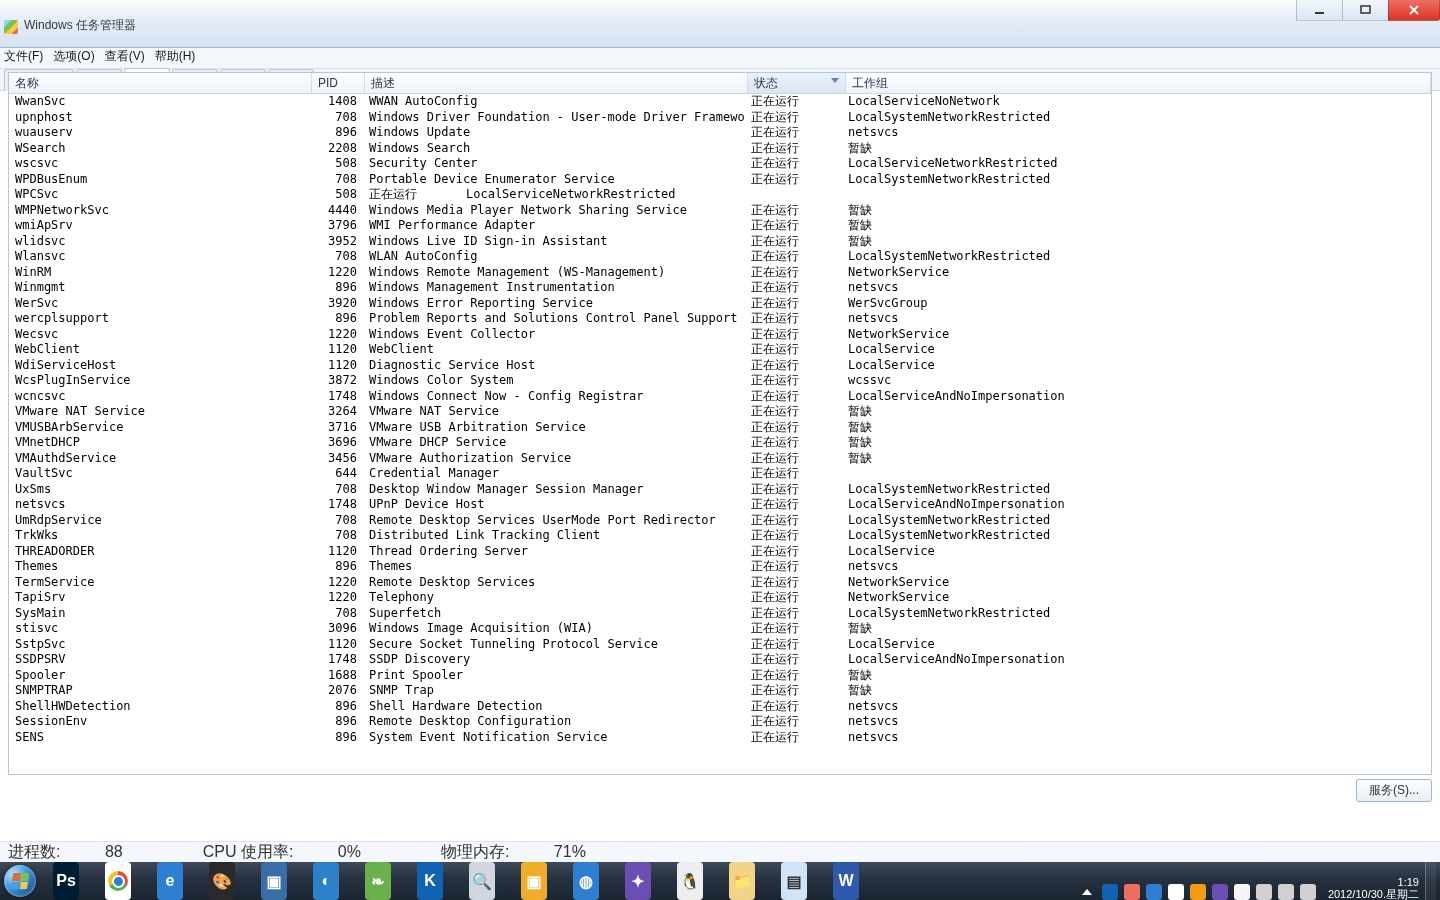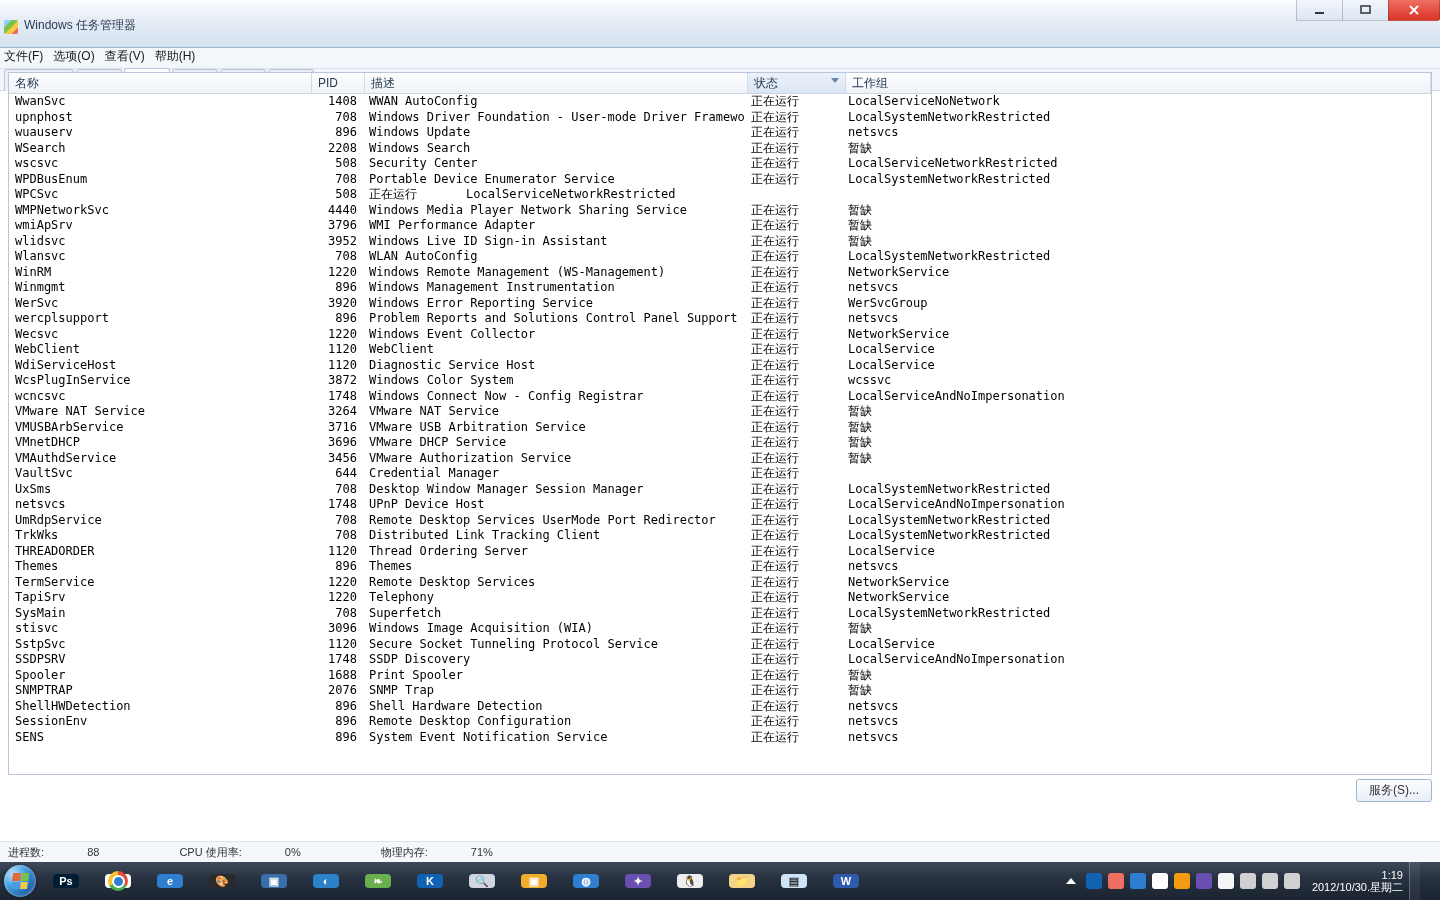--- a/index.html
+++ b/index.html
@@ -30,34 +30,34 @@
 .c-desc{width:370px;flex:0 0 370px}
 .c-status{width:85px;flex:0 0 85px}
 .c-group{width:420px;flex:0 0 420px}
 .grid-header .c-name{width:290px;flex:0 0 290px}
 .grid-header .c-pid{width:40px;flex:0 0 40px}
 .grid-header .c-desc{width:370px;flex:0 0 370px}
 .grid-header .c-status{width:85px;flex:0 0 85px}
 .grid-header .c-group{flex:1}
 .btnrow{height:30px;display:flex;align-items:center;justify-content:flex-end}
 .btn{border:1px solid #9fb6cf;background:linear-gradient(#fdfdfe,#e8eef7);padding:2px 12px;border-radius:3px;color:#333}
-.statusbar{position:absolute;left:0;right:0;bottom:38px;height:20px;background:#f4f7fb;border-top:1px solid #d9e2ef;display:flex;align-items:center;padding:0 8px;color:#333;font-size:11px}
+.statusbar{position:absolute;left:0;right:0;bottom:38px;height:20px;background:#f4f7fb;border-top:1px solid #d9e2ef;display:flex;align-items:center;padding:0 8px;color:#333;font-size:16px}
 .statusbar span{margin-right:40px}
 .taskbar{position:absolute;left:0;right:0;bottom:0;height:38px;background:linear-gradient(#3e4a5b,#26303f 45%,#1b2531);display:flex;align-items:center}
 .start-orb{width:40px;height:38px;display:flex;align-items:center;justify-content:center}
 .start-orb .orb{width:32px;height:32px;border-radius:50%;background:radial-gradient(circle at 30% 30%,#bfe6ff,#3a9be0 40%,#1b5fa3 70%);box-shadow:inset 0 0 4px rgba(255,255,255,.6),0 0 3px rgba(0,0,0,.5);display:flex;align-items:center;justify-content:center}
 .start-orb .flag{width:16px;height:16px;display:grid;grid-template-columns:1fr 1fr;grid-template-rows:1fr 1fr;gap:1px;transform:skewX(-8deg)}
 .start-orb .flag span:nth-child(1){background:#e06a3b}
 .start-orb .flag span:nth-child(2){background:#7cc24a}
 .start-orb .flag span:nth-child(3){background:#4a9be0}
 .start-orb .flag span:nth-child(4){background:#f7c846}
 .tb-icons{display:flex;align-items:center;height:100%}
 .tb-icon{width:50px;height:34px;margin:0 1px;display:flex;align-items:center;justify-content:center;border-radius:3px}
-.tb-icon .i{width:26px;height:14px;border-radius:4px;display:flex;align-items:center;justify-content:center;color:#fff;font-weight:bold;font-size:11px}
-.tray{margin-left:auto;display:flex;align-items:center;height:100%;padding-right:20px}
+.tb-icon .i{width:26px;height:38px;border-radius:4px;display:flex;align-items:center;justify-content:center;color:#fff;font-weight:bold;font-size:16px}
+.tray{margin-left:auto;display:flex;align-items:flex-end;height:100%;padding-right:4px}
 .tray-icons{display:flex;align-items:center;gap:6px;padding:0 6px}
 .tray-icons .ti{width:16px;height:16px;border-radius:3px}
 .clock{color:#fff;font-size:11px;text-align:right;line-height:12px;padding:0 6px}
 .show-desktop{width:10px;height:38px;border-left:1px solid rgba(255,255,255,0.25);background:rgba(255,255,255,0.06)}
 
 .grid-body::-webkit-scrollbar{width:17px}
 .grid-body::-webkit-scrollbar-track{background:#f0f0f0;border-left:1px solid #d9d9d9}
 .grid-body::-webkit-scrollbar-thumb{background:#c8d0db;border:1px solid #a9b6c8;border-radius:2px}
 
 .topstrip{position:absolute;left:0;right:0;top:0;height:12px;background:linear-gradient(90deg,#6a2b32,#8a2530 40%,#a8283a);z-index:-1}

